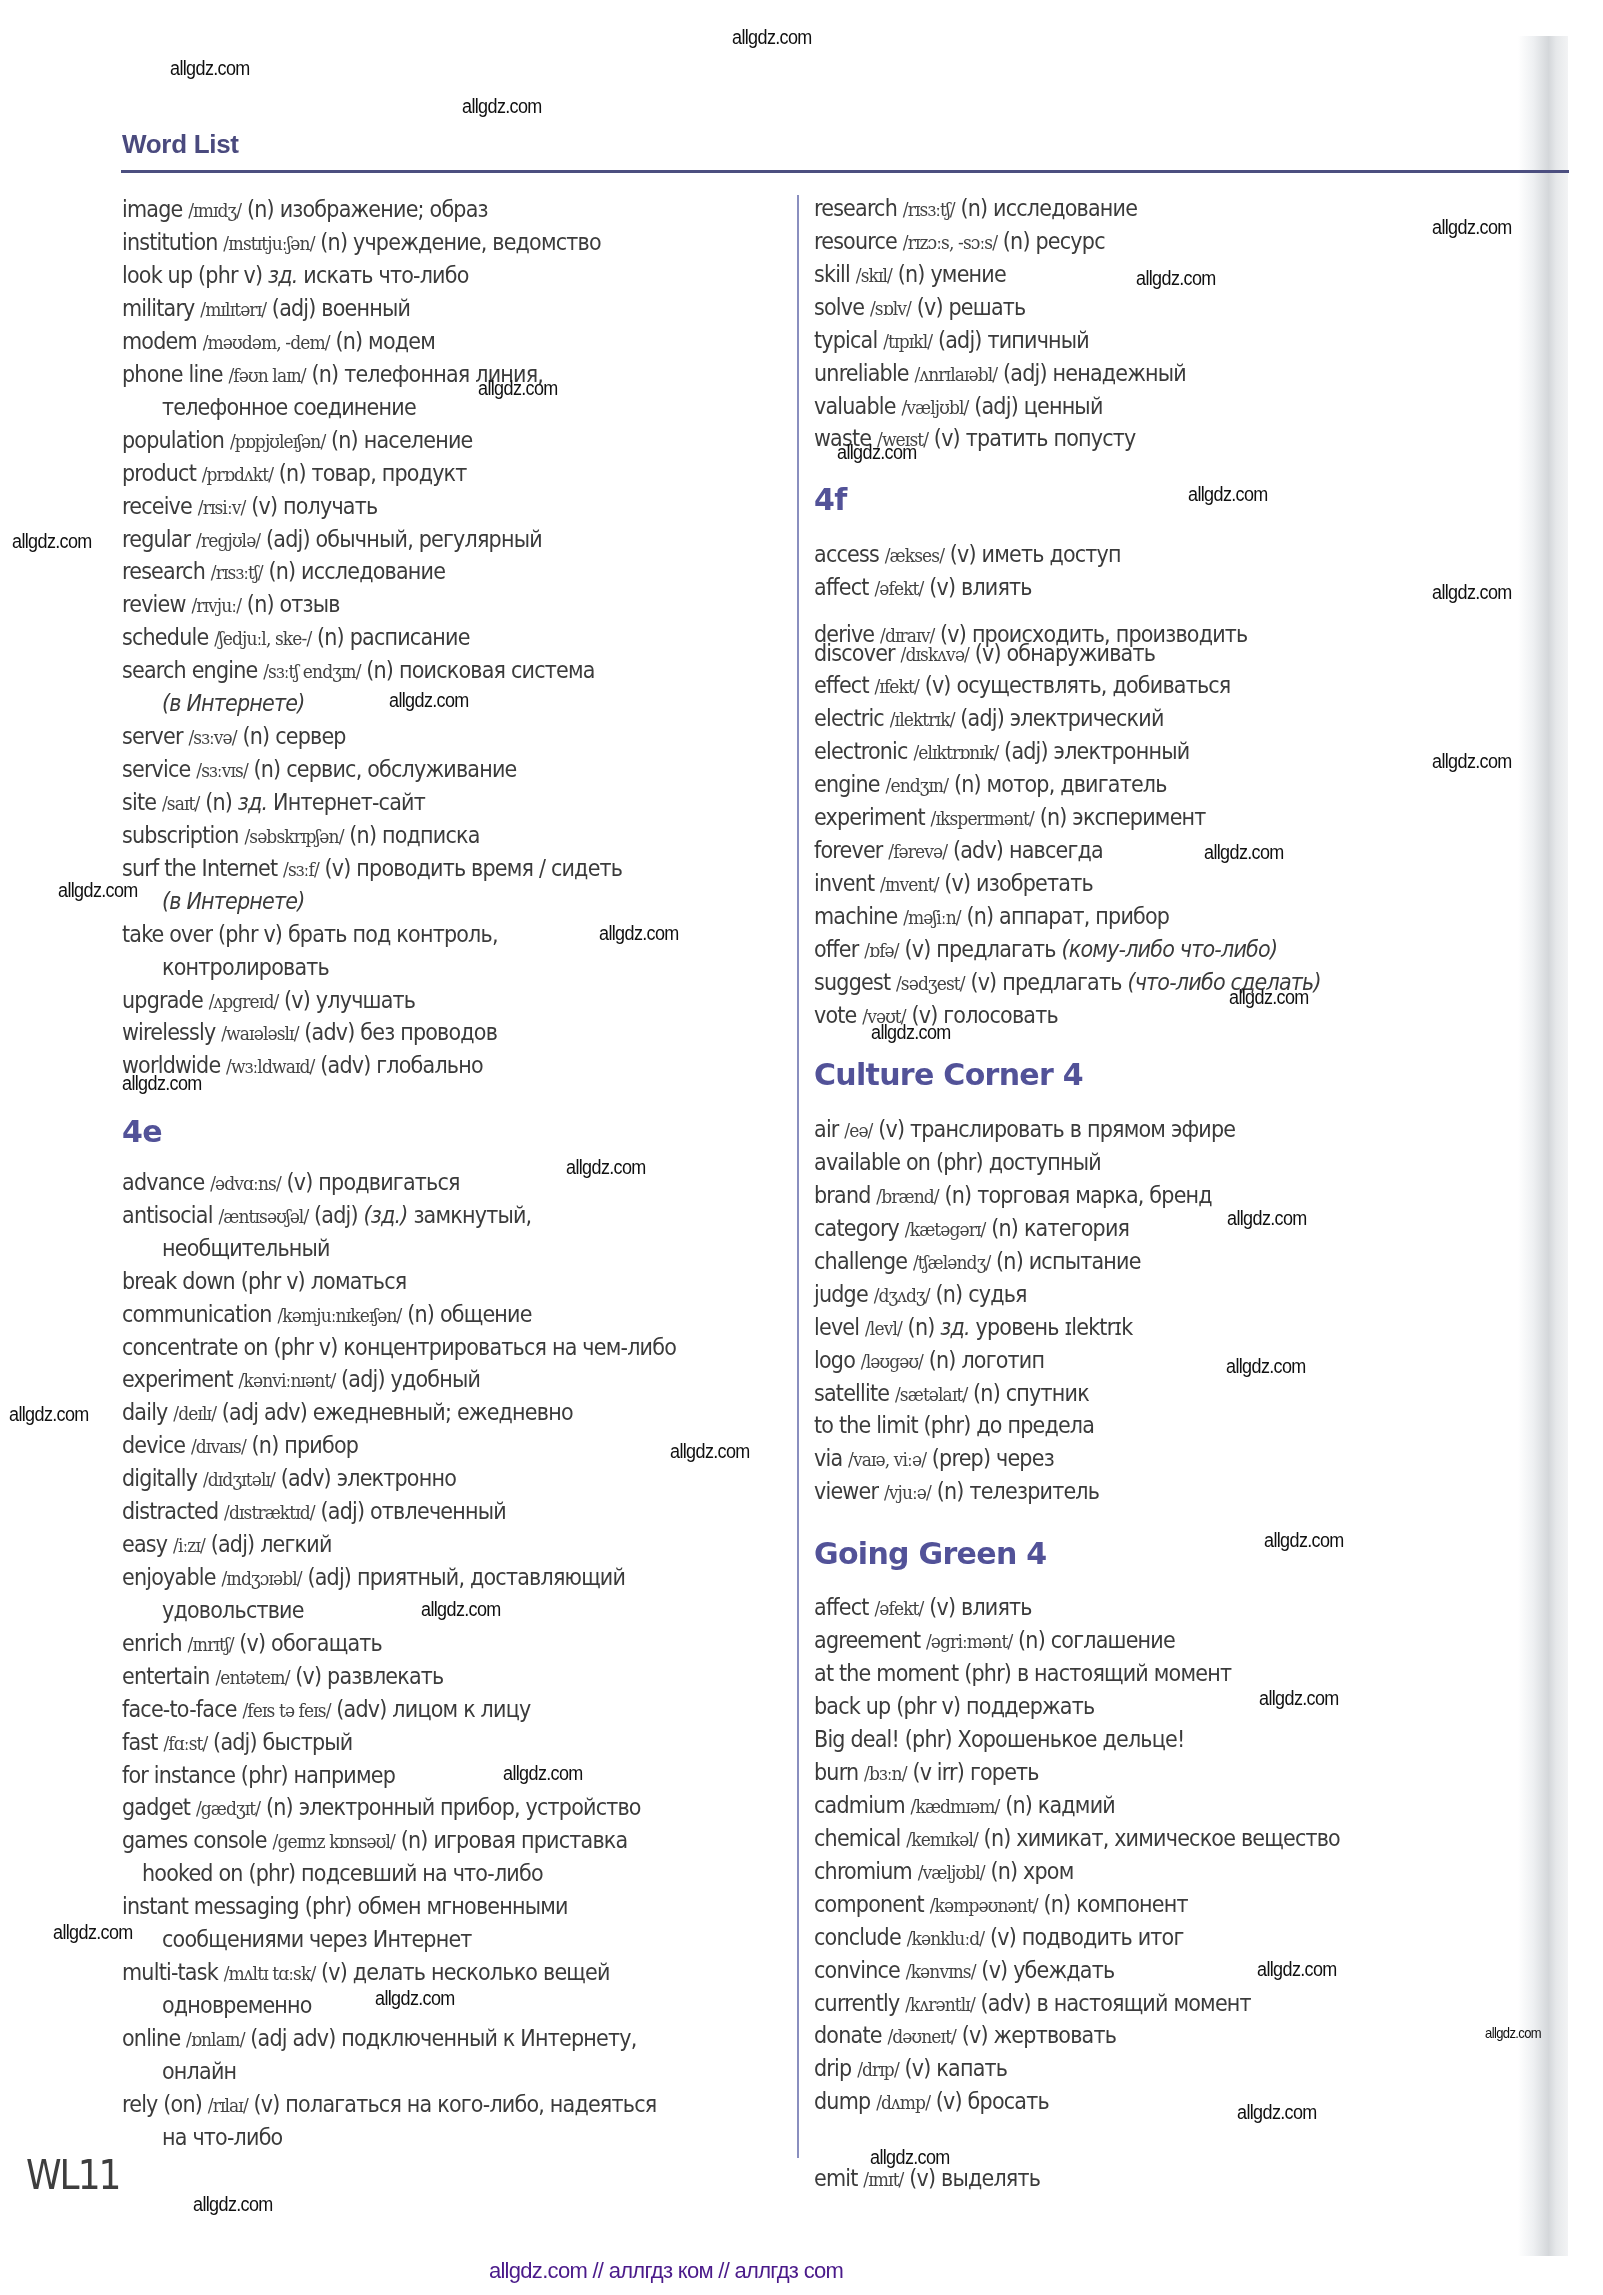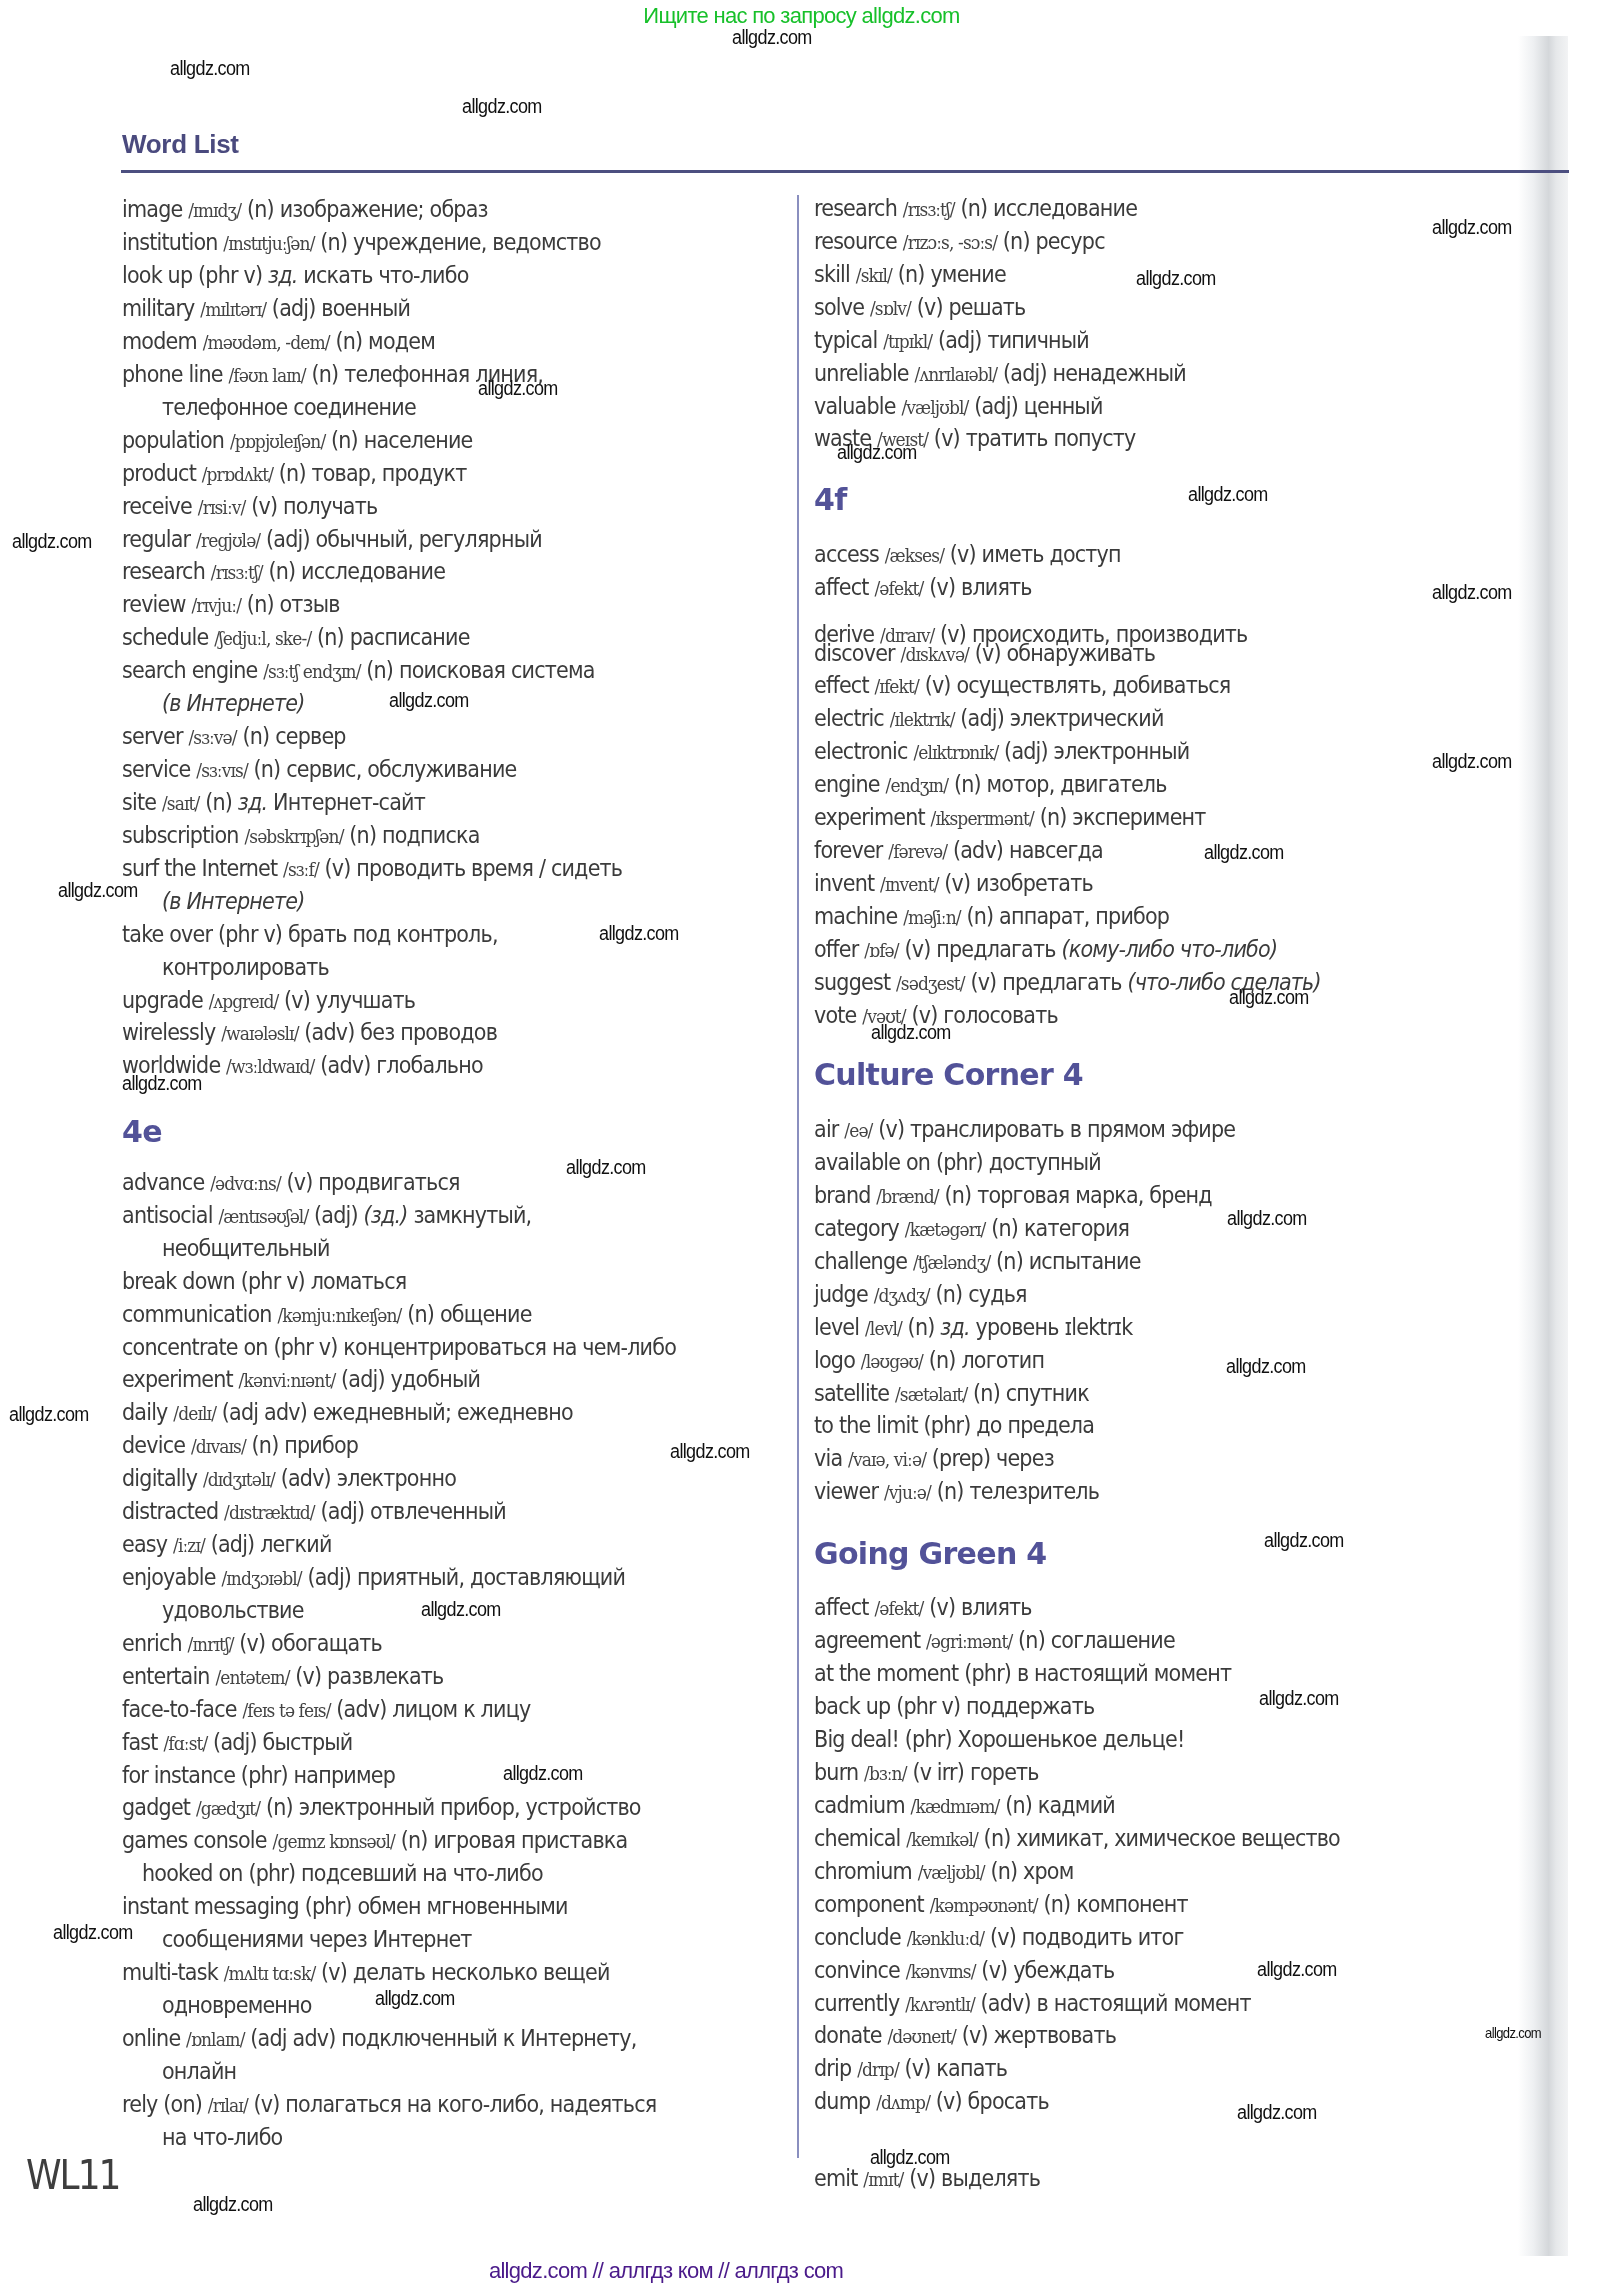--- a/index.html
+++ b/index.html
@@ -36,21 +36,20 @@
   .footer { position: absolute; top: 2258px; left: 0; width: 1332px; text-align: center;
             font-family: "Liberation Sans", sans-serif; font-size: 22px; color: #4a1a8a; letter-spacing: -0.7px; }
 </style>
 </head>
 <body>
 
 <div class="page">
   <div class="binding"></div>
   <div class="binding-edge"></div>
 
-  <div class="top-banner">Ищите нас по запросу allgdz.com</div>
 
   <div class="title">Word List</div>
   <div class="rule"></div>
   <div class="divider"></div>
 
   <div class="col col-left" id="col-left">
       <div class="line" style="top: 193px;"><span class="word">image</span> <span class="ipa">/ɪmɪdʒ/</span> <span class="pos">(n)</span> <span class="tr">изображение; образ</span></div>
       <div class="line" style="top: 226px;"><span class="word">institution</span> <span class="ipa">/ɪnstɪtjuːʃən/</span> <span class="pos">(n)</span> <span class="tr">учреждение, ведомство</span></div>
       <div class="line" style="top: 259px;"><span class="word">look up</span> <span class="pos">(phr v)</span> <span class="note">зд.</span> <span class="tr">искать что-либо</span></div>
       <div class="line" style="top: 292px;"><span class="word">military</span> <span class="ipa">/mɪlɪtərɪ/</span> <span class="pos">(adj)</span> <span class="tr">военный</span></div>

